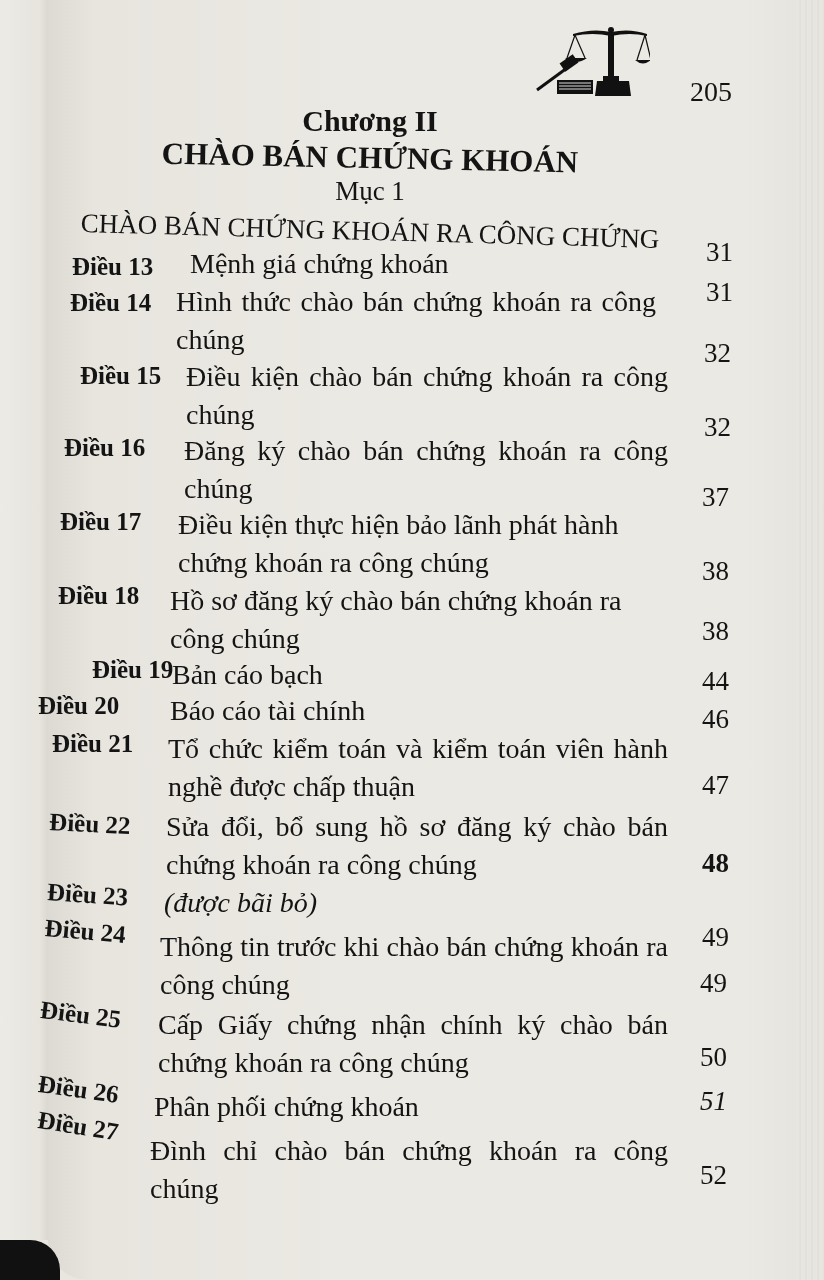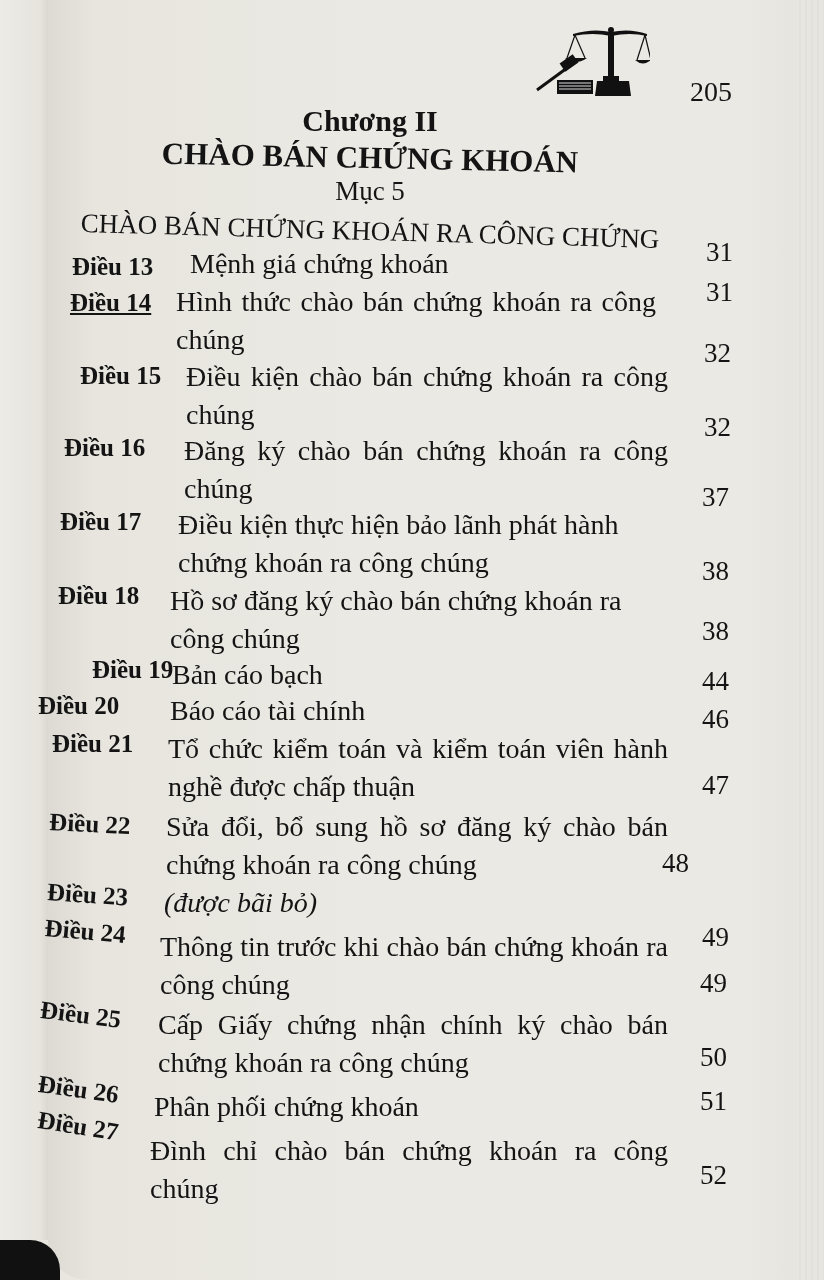--- a/index.html
+++ b/index.html
@@ -80,33 +80,33 @@
   <line x1="24" y1="69" x2="56" y2="69" stroke="#ddd" stroke-width="1"></line>
 
   <line x1="2" y1="70" x2="32" y2="48" stroke="#111" stroke-width="3"></line>
   <rect x="26" y="38" width="16" height="10" transform="rotate(-35 34 43)" fill="#111"></rect>
 </svg>
 
 <div class="page-number">205</div>
 
 <div class="chapter ch-num">Chương II</div>
 <div class="chapter ch-title">CHÀO BÁN CHỨNG KHOÁN</div>
-<div class="chapter sec-num">Mục 5</div>
+<div class="chapter sec-num">Mục 1</div>
 <div class="chapter sec-title">CHÀO BÁN CHỨNG KHOÁN RA CÔNG CHỨNG</div>
 
 <div>
 
   <div class="entry" style="top:245px;">
     <div class="lbl" style="left:72px;top:8px;text-align:right;">Điều 13</div>
     <div class="txt" style="left:190px;top:0;width:480px;">Mệnh giá chứng khoán</div>
     <div class="pg" style="left:706px;top:-8px;">31</div>
   </div>
 
   <div class="entry" style="top:283px;">
-    <div class="lbl" style="left:70px;top:6px;text-decoration:underline;">Điều 14</div>
+    <div class="lbl" style="left:70px;top:6px;">Điều 14</div>
     <div class="txt" style="left:176px;top:0;width:480px;">Hình thức chào bán chứng khoán ra công chúng</div>
     <div class="pg" style="left:706px;top:-6px;">31</div>
   </div>
 
   <div class="entry" style="top:358px;">
     <div class="lbl" style="left:68px;top:4px;margin-left:12px;">Điều 15</div>
     <div class="txt" style="left:186px;top:0;width:482px;">Điều kiện chào bán chứng khoán ra công chúng</div>
     <div class="pg" style="left:704px;top:-20px;">32</div>
   </div>
 
@@ -148,21 +148,21 @@
 
   <div class="entry" style="top:808px;">
     <div class="lbl" style="left:50px;top:0;transform:rotate(3deg);">Điều 22</div>
     <div class="txt" style="left:166px;top:0;width:502px;">Sửa đổi, bổ sung hồ sơ đăng ký chào bán chứng khoán ra công chúng</div>
     <div class="pg" style="left:702px;top:-38px;text-align:right;">47</div>
   </div>
 
   <div class="entry" style="top:884px;">
     <div class="lbl" style="left:48px;top:-6px;transform:rotate(4deg);">Điều 23</div>
     <div class="txt italic" style="left:164px;top:0;width:480px;">(được bãi bỏ)</div>
-    <div class="pg" style="left:662px;top:-36px;">48</div>
+    <div class="pg" style="left:702px;top:-36px;font-weight:bold;">48</div>
   </div>
 
   <div class="entry" style="top:928px;">
     <div class="lbl" style="left:46px;top:-14px;transform:rotate(5deg);">Điều 24</div>
     <div class="txt" style="left:160px;top:0;width:508px;">Thông tin trước khi chào bán chứng khoán ra công chúng</div>
     <div class="pg" style="left:702px;top:-6px;">49</div>
   </div>
 
   <div class="entry" style="top:1006px;">
     <div class="lbl" style="left:42px;top:-10px;transform:rotate(7deg);">Điều 25</div>
@@ -172,17 +172,17 @@
 
   <div class="entry" style="top:1088px;">
     <div class="lbl" style="left:40px;top:-18px;transform:rotate(8deg);">Điều 26</div>
     <div class="txt" style="left:154px;top:0;width:480px;">Phân phối chứng khoán</div>
     <div class="pg" style="left:700px;top:-46px;">50</div>
   </div>
 
   <div class="entry" style="top:1132px;">
     <div class="lbl" style="left:40px;top:-26px;transform:rotate(9deg);">Điều 27</div>
     <div class="txt" style="left:150px;top:0;width:518px;">Đình chỉ chào bán chứng khoán ra công chúng</div>
-    <div class="pg" style="left:700px;top:-46px;">51</div>
+    <div class="pg" style="left:700px;top:-46px;font-style:italic;">51</div>
   </div>
 
   <div class="pg" style="position:absolute;left:700px;top:1160px;font-size:27px;">52</div>
 </div>
 
 </body></html>

